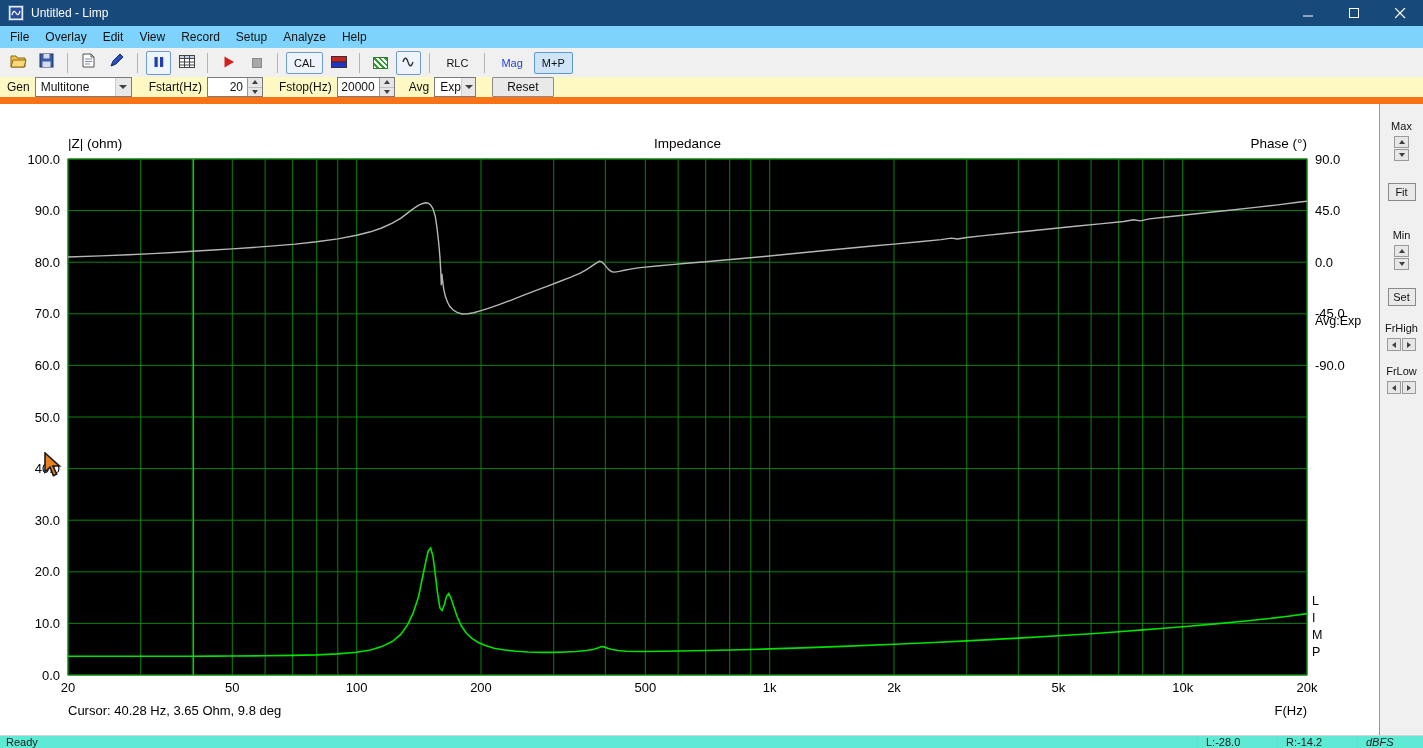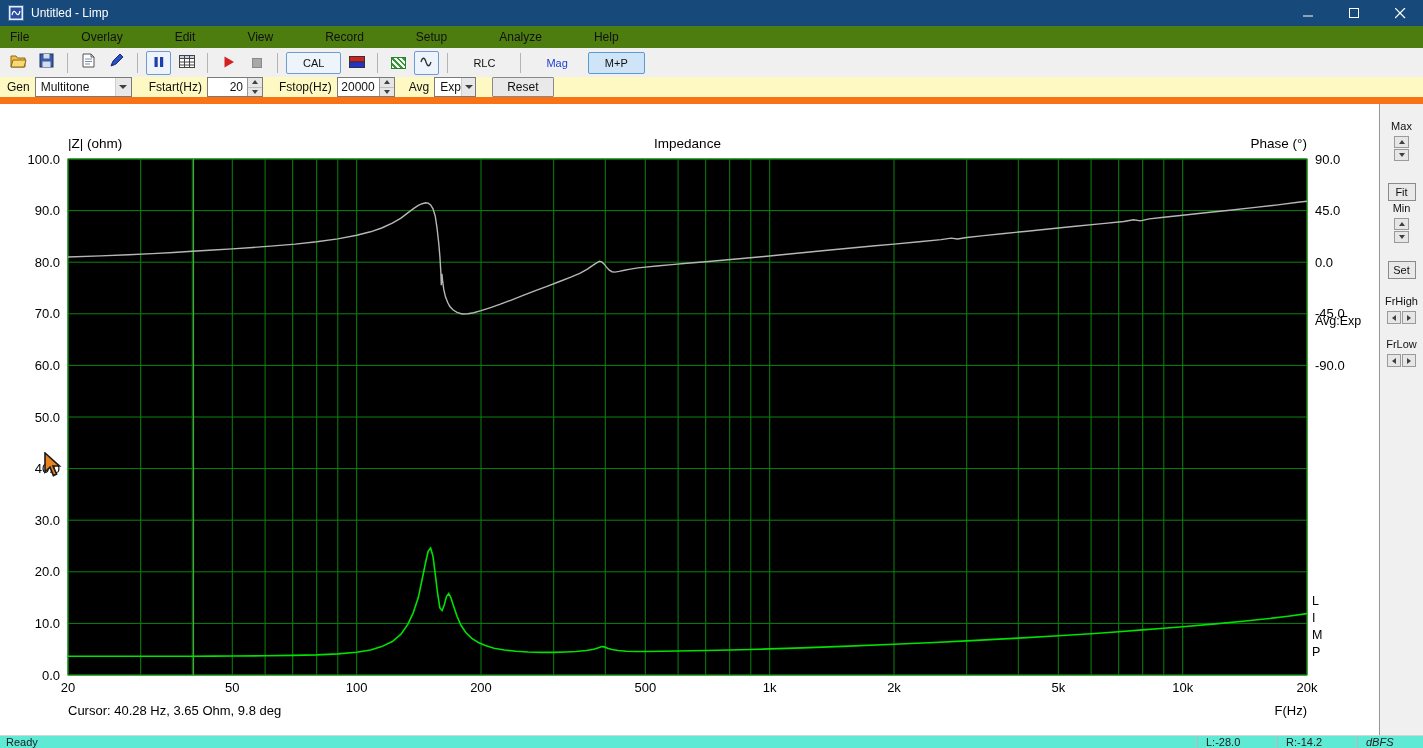--- a/index.html
+++ b/index.html
@@ -7,28 +7,28 @@
   .window { position:relative; width:1423px; height:748px; display:flex; flex-direction:column; }
 
   
   .titlebar { height:26px; background:var(--titlebar,#17497b); display:flex; align-items:center; color:#fff; font-size:12px; flex:0 0 auto; }
   .app-icon { width:16px; height:16px; margin:0 7px 0 8px; flex:0 0 auto; }
   .title-text { white-space:nowrap; }
   .win-btns { margin-left:auto; display:flex; height:100%; }
   .win-btn { width:46px; height:100%; display:flex; align-items:center; justify-content:center; }
 
   
-  .menubar { height:22px; background:#4d7c0f; display:flex; align-items:center; font-size:12px; color:#111; padding-left:2px; flex:0 0 auto;gap:36px; }
+  .menubar { height:22px; background:#7dd3fc; display:flex; align-items:center; font-size:12px; color:#111; padding-left:2px; flex:0 0 auto; }
   .menu-item { padding:3px 8px; }
 
   
   .toolbar { height:29px; background:#f0f0f0; display:flex; align-items:center; padding-left:6px; gap:3px; flex:0 0 auto; }
   .tb { width:25px; height:24px; display:flex; align-items:center; justify-content:center; border:1px solid transparent; border-radius:2px; }
   .tb-sep { width:1px; height:20px; background:#b4b4b4; margin:0 5px; }
-  .tb-text { font-size:11px; padding:4px 16px; color:#111; border:1px solid transparent; border-radius:2px; white-space:nowrap; }
+  .tb-text { font-size:11px; padding:4px 7px; color:#111; border:1px solid transparent; border-radius:2px; white-space:nowrap; }
   .framed { border:1px solid #6f9bd1; background:#edf4fb; }
   .active-btn { border:1px solid #5b9bd5; background:#cfe4f7; }
   .mag-text { color:var(--mag-text,#1f3fd0); }
   .hatch-box { width:15px; height:12px; border:1px solid #2e7d2e; background:repeating-linear-gradient(45deg,#fff 0 2px,#2e9e2e 2px 4px); }
   .stopsq { width:10px; height:10px; background:#a8a8a8; border:1px solid #8a8a8a; }
 
   
   .controlsbar { height:27px; background:#fef9c3; border-bottom:7px solid #f97316; display:flex; align-items:center; font-size:12px; color:#111; padding-left:7px; flex:0 0 auto; }
   .ctl-label { white-space:nowrap; }
   .dd { background:#fff; border:1px solid #7a7a7a; height:20px; display:flex; align-items:center; padding-left:5px; font-size:12px; }
@@ -50,21 +50,21 @@
   #chart-svg { width:1379px; height:630px; display:block; flex:0 0 auto; }
   #chart-svg text { font-family:"Liberation Sans",sans-serif; fill:#000; }
 
   
   .right-panel { width:44px; background:#f0f0f0; border-left:1px solid #979797; display:flex; flex-direction:column; align-items:center; font-size:11px; color:#111; padding-top:16px; flex:0 0 auto; }
   .rp-label { height:13px; line-height:13px; white-space:nowrap; }
   .vspin { display:flex; flex-direction:column; margin-top:3px; gap:1px; }
   .vsb { width:15px; height:12px; background:#e6e6e6; border:1px solid #9a9a9a; display:flex; align-items:center; justify-content:center; }
   .rp-btn { margin-top:22px; width:28px; height:18px; background:#e9e9e9; border:1px solid #8a8a8a; font-size:11px; display:flex; align-items:center; justify-content:center; }
   .rp-btn.set { margin-top:18px; }
-  .lbl-min { margin-top:1px; }
+  .lbl-min { margin-top:28px; }
   .lbl-fr { margin-top:16px; }
   .lbl-frlow { margin-top:14px; }
   .hpair { display:flex; margin-top:3px; gap:1px; }
   .hsb { width:14px; height:13px; background:#e6e6e6; border:1px solid #9a9a9a; display:flex; align-items:center; justify-content:center; }
 
   
   .statusbar { height:13px; background:#5eead4; border-top:1px solid #d4d4d4; display:flex; align-items:center; font-size:11px; color:#222; flex:0 0 auto; }
   .status-left { flex:1; padding-left:6px; }
   .status-cell { width:80px; padding-left:8px; border-left:1px solid #b8b8b8; height:100%; display:flex; align-items:center; }
   .status-cell.units { width:66px;font-style:italic; }

